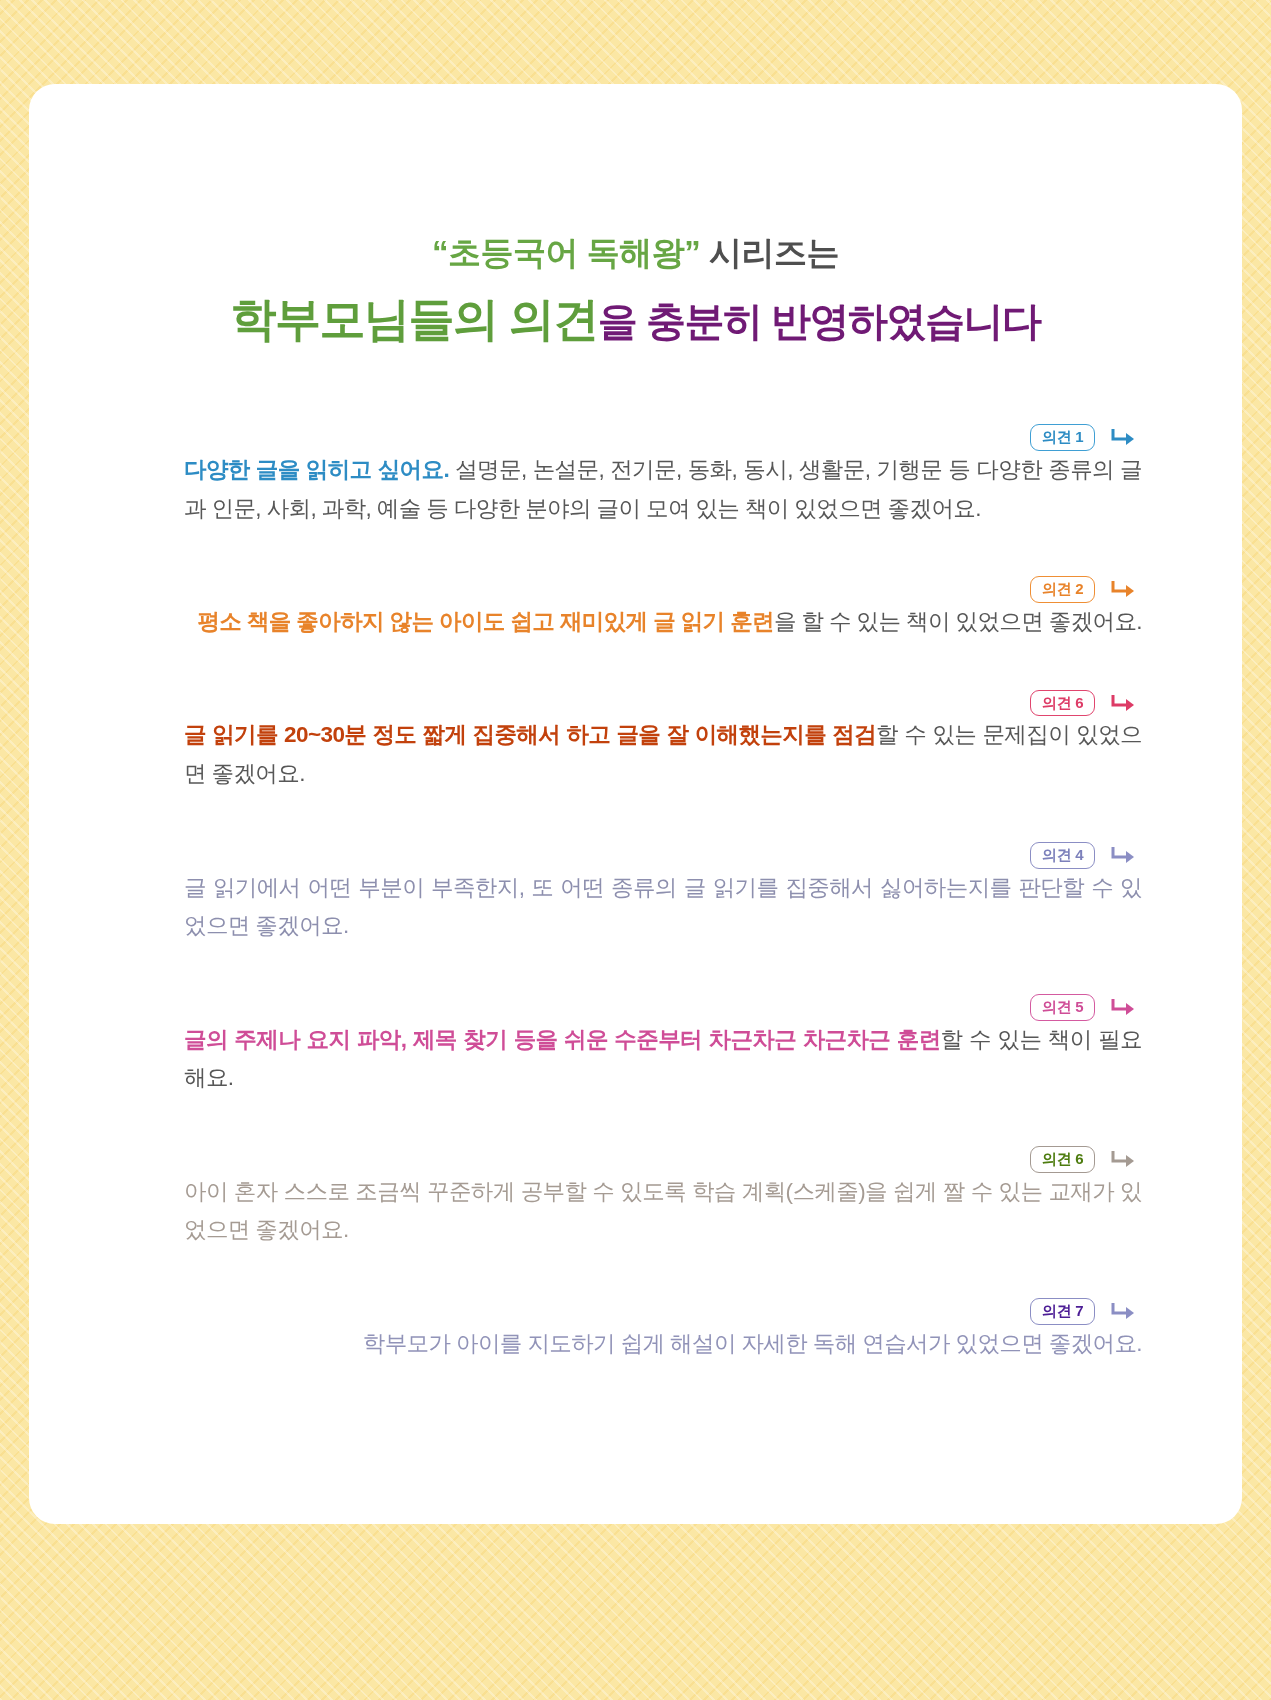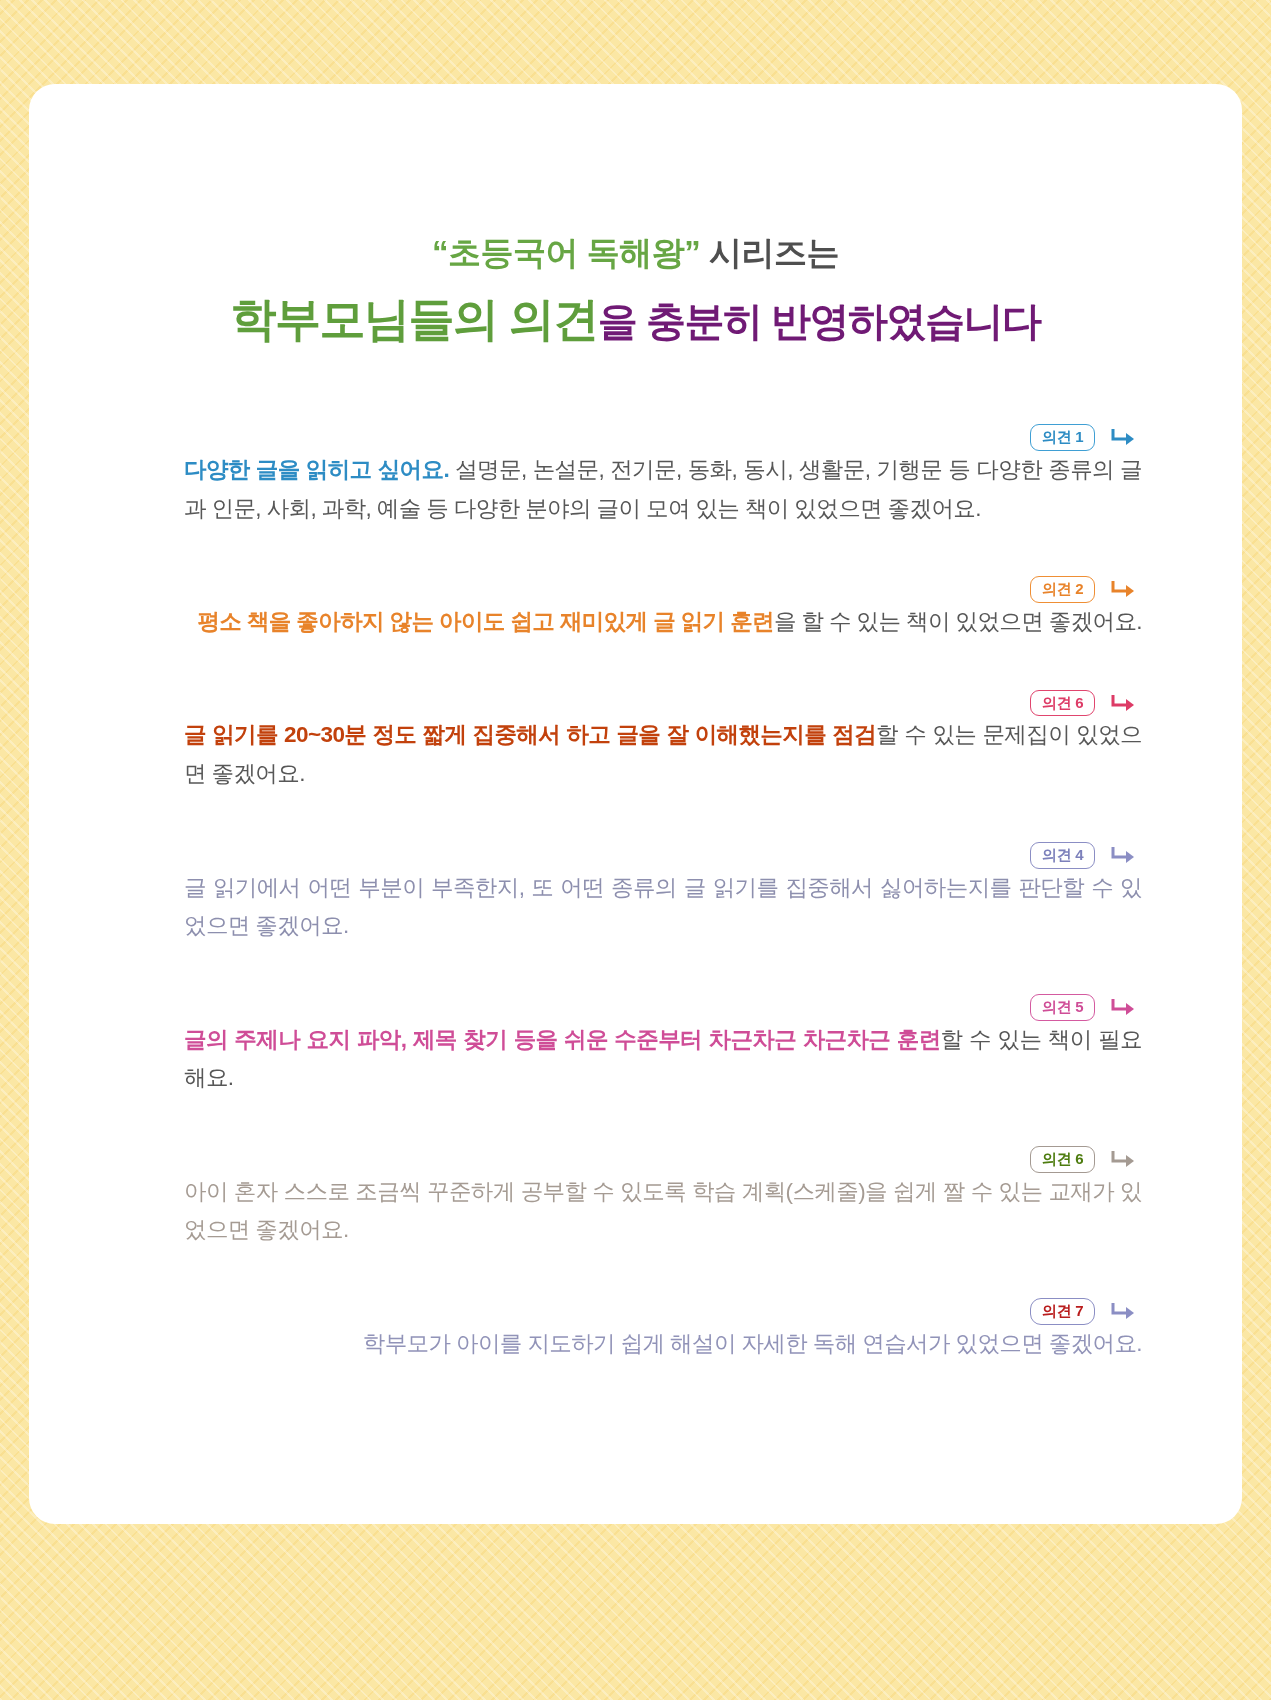--- a/index.html
+++ b/index.html
@@ -129,21 +129,21 @@
   .c2 .badge { border-color: #ef8f35; color: #e8832a; }
   .c2 .hl { color: #e8832a; }
   .c3 .badge { border-color: #e0456e; color: #dd3b66; }
   .c3 .hl { color: #c2410c; }
   .c4 .badge { border-color: #8b8ec4; color: #7c80bb; }
   .c4 .hl { color: #8b8ec4; }
   .c5 .badge { border-color: #d45aa0; color: #cf4d97; }
   .c5 .hl { color: #cf4d97; }
   .c6 .badge { border-color: #a49a92; color: #4d7c0f; }
   .c6 .hl { color: #a49a92; }
-  .c7 .badge { border-color: #8b8ec4; color: #b91c1c; border-radius: 11px; }
+  .c7 .badge { border-color: #8b8ec4; color: #4c1d95; }
   .c7 .hl { color: #8b8ec4; }
 
   .c4 .opinion-text, .c6 .opinion-text, .c7 .opinion-text { color: #8e8e8e; }
   .c4 .opinion-text { color: #8d8fae; }
   .c6 .opinion-text { color: #a59b93; }
   .c7 .opinion-text { color: #9193b8; }
 </style>
 </head>
 <body>
 

